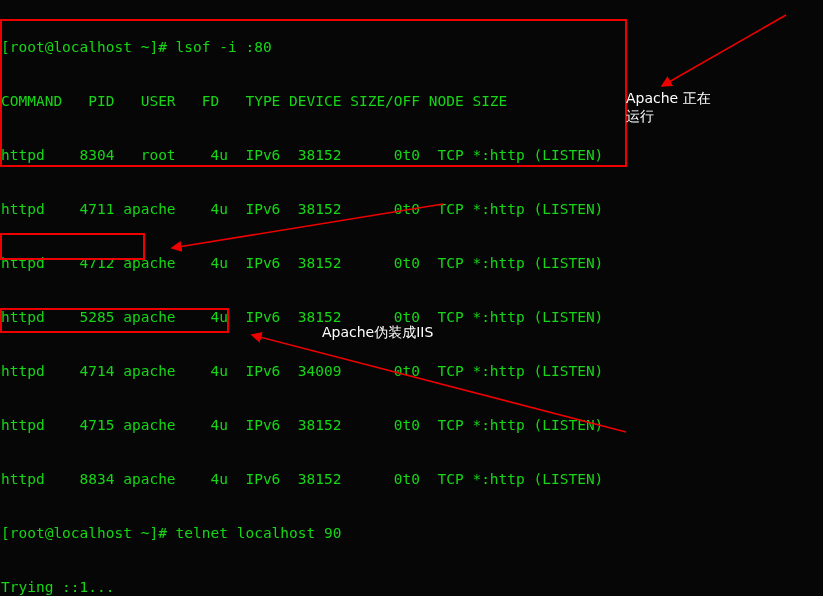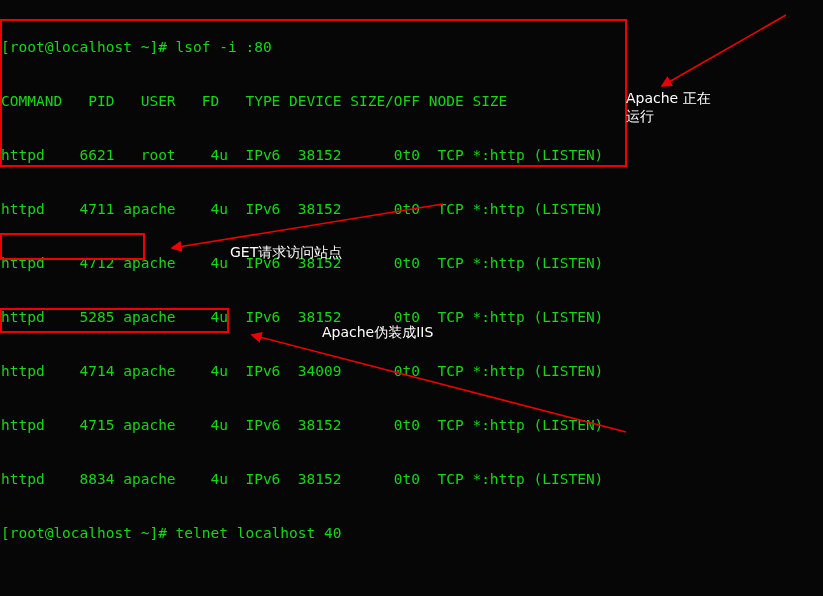--- a/index.html
+++ b/index.html
@@ -56,28 +56,29 @@
   }
 </style>
 </head>
 <body>
 
 <div id="screen">
 
   <div id="term">
     <div class="line">[root@localhost ~]# lsof -i :80</div>
     <div class="line">COMMAND   PID   USER   FD   TYPE DEVICE SIZE/OFF NODE SIZE</div>
-    <div class="line">httpd    6621   root    4u  IPv6  38152      0t0  TCP *:http (LISTEN)</div>
+    <div class="line">httpd    8304   root    4u  IPv6  38152      0t0  TCP *:http (LISTEN)</div>
     <div class="line">httpd    4711 apache    4u  IPv6  38152      0t0  TCP *:http (LISTEN)</div>
     <div class="line">httpd    4712 apache    4u  IPv6  38152      0t0  TCP *:http (LISTEN)</div>
     <div class="line">httpd    5285 apache    4u  IPv6  38152      0t0  TCP *:http (LISTEN)</div>
     <div class="line">httpd    4714 apache    4u  IPv6  34009      0t0  TCP *:http (LISTEN)</div>
     <div class="line">httpd    4715 apache    4u  IPv6  38152      0t0  TCP *:http (LISTEN)</div>
     <div class="line">httpd    8834 apache    4u  IPv6  38152      0t0  TCP *:http (LISTEN)</div>
-    <div class="line">[root@localhost ~]# telnet localhost 40</div>
+    <div class="line">[root@localhost ~]# telnet localhost 90</div>
+    <div class="line">Trying ::1...</div>
     
     
     
     
     
     
     
     
     
     
@@ -104,16 +105,15 @@
     <line x1="443" y1="204" x2="172" y2="248" stroke="#ee0000" stroke-width="1.6" marker-end="url(#arrowhead)"></line>
     <line x1="626" y1="432" x2="252" y2="335" stroke="#ee0000" stroke-width="1.6" marker-end="url(#arrowhead)"></line>
   </svg>
 
   <div class="hlbox" style="left:0px; top:19px; width:627px; height:148px;"></div>
   <div class="hlbox" style="left:0px; top:233px; width:145px; height:27px;"></div>
   <div class="hlbox" style="left:0px; top:308px; width:229px; height:25px;"></div>
 
   <div class="ann-text" style="left:626px; top:89px;">Apache 正在
 运行</div>
-  <div class="ann-text" style="left:230px; top:243px;">GET请求访问站点</div>
   <div class="ann-text" style="left:322px; top:323px;">Apache伪装成IIS</div>
 
 </div>
 
 </body></html>

